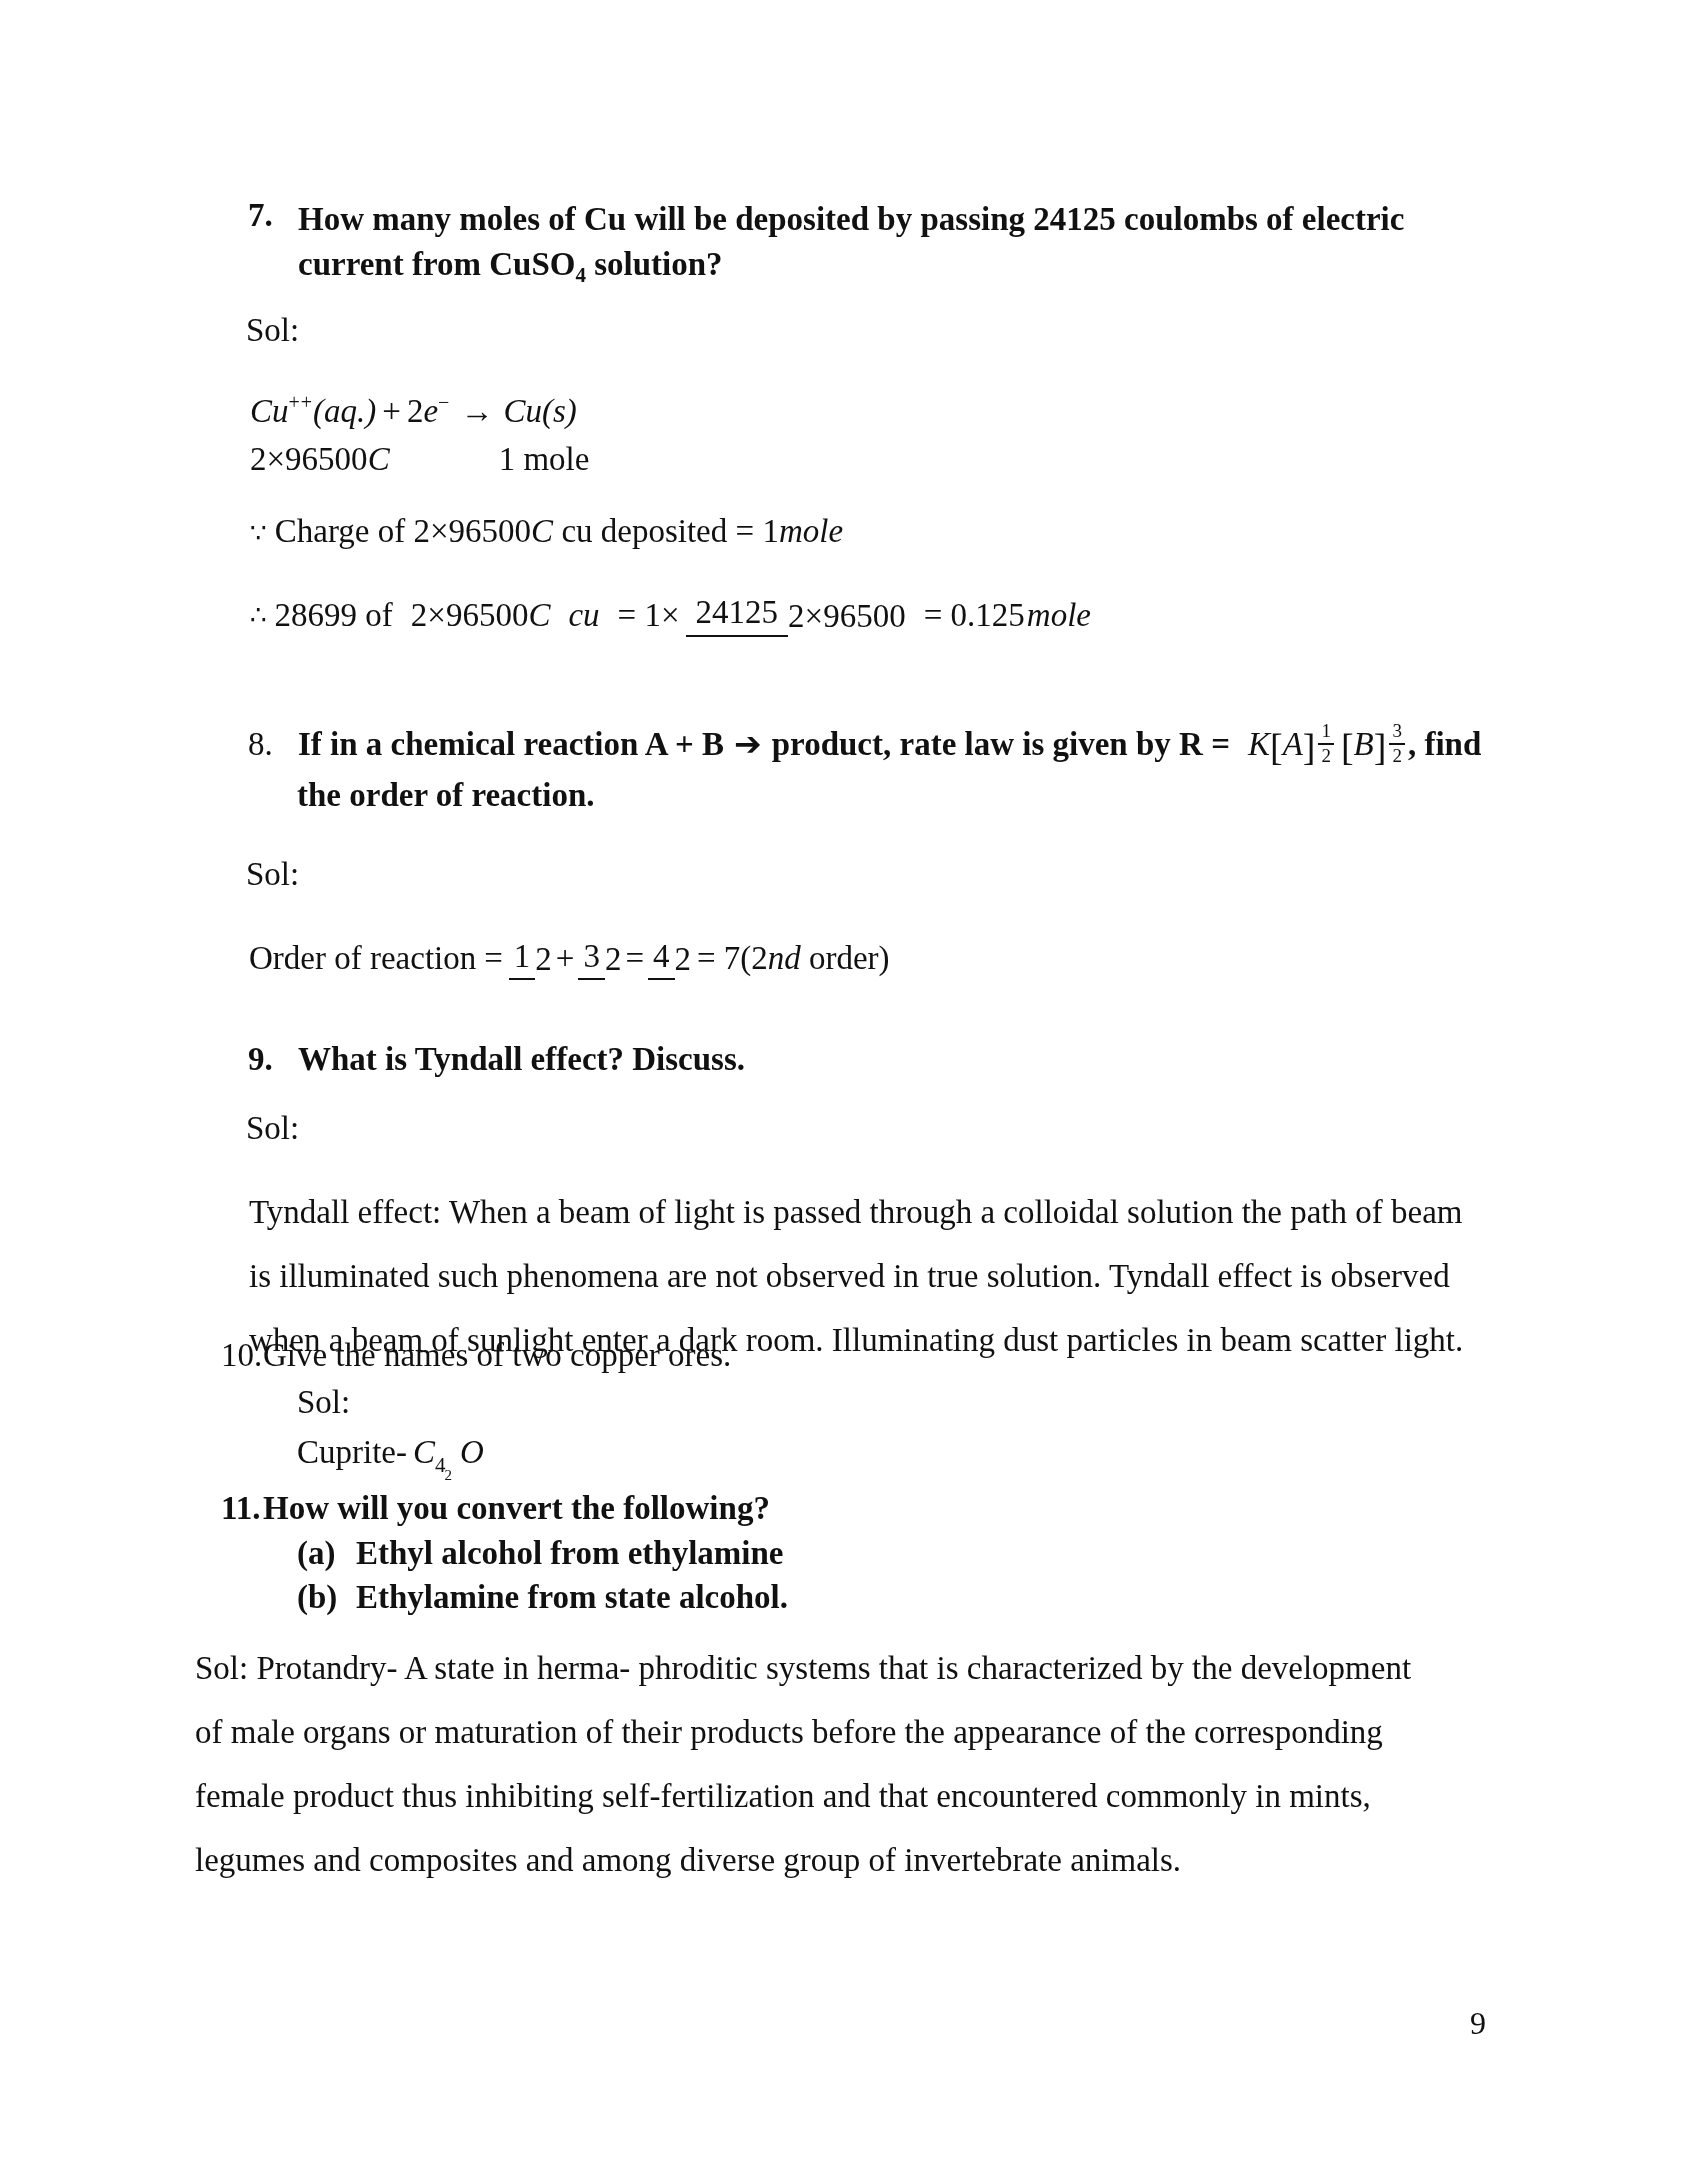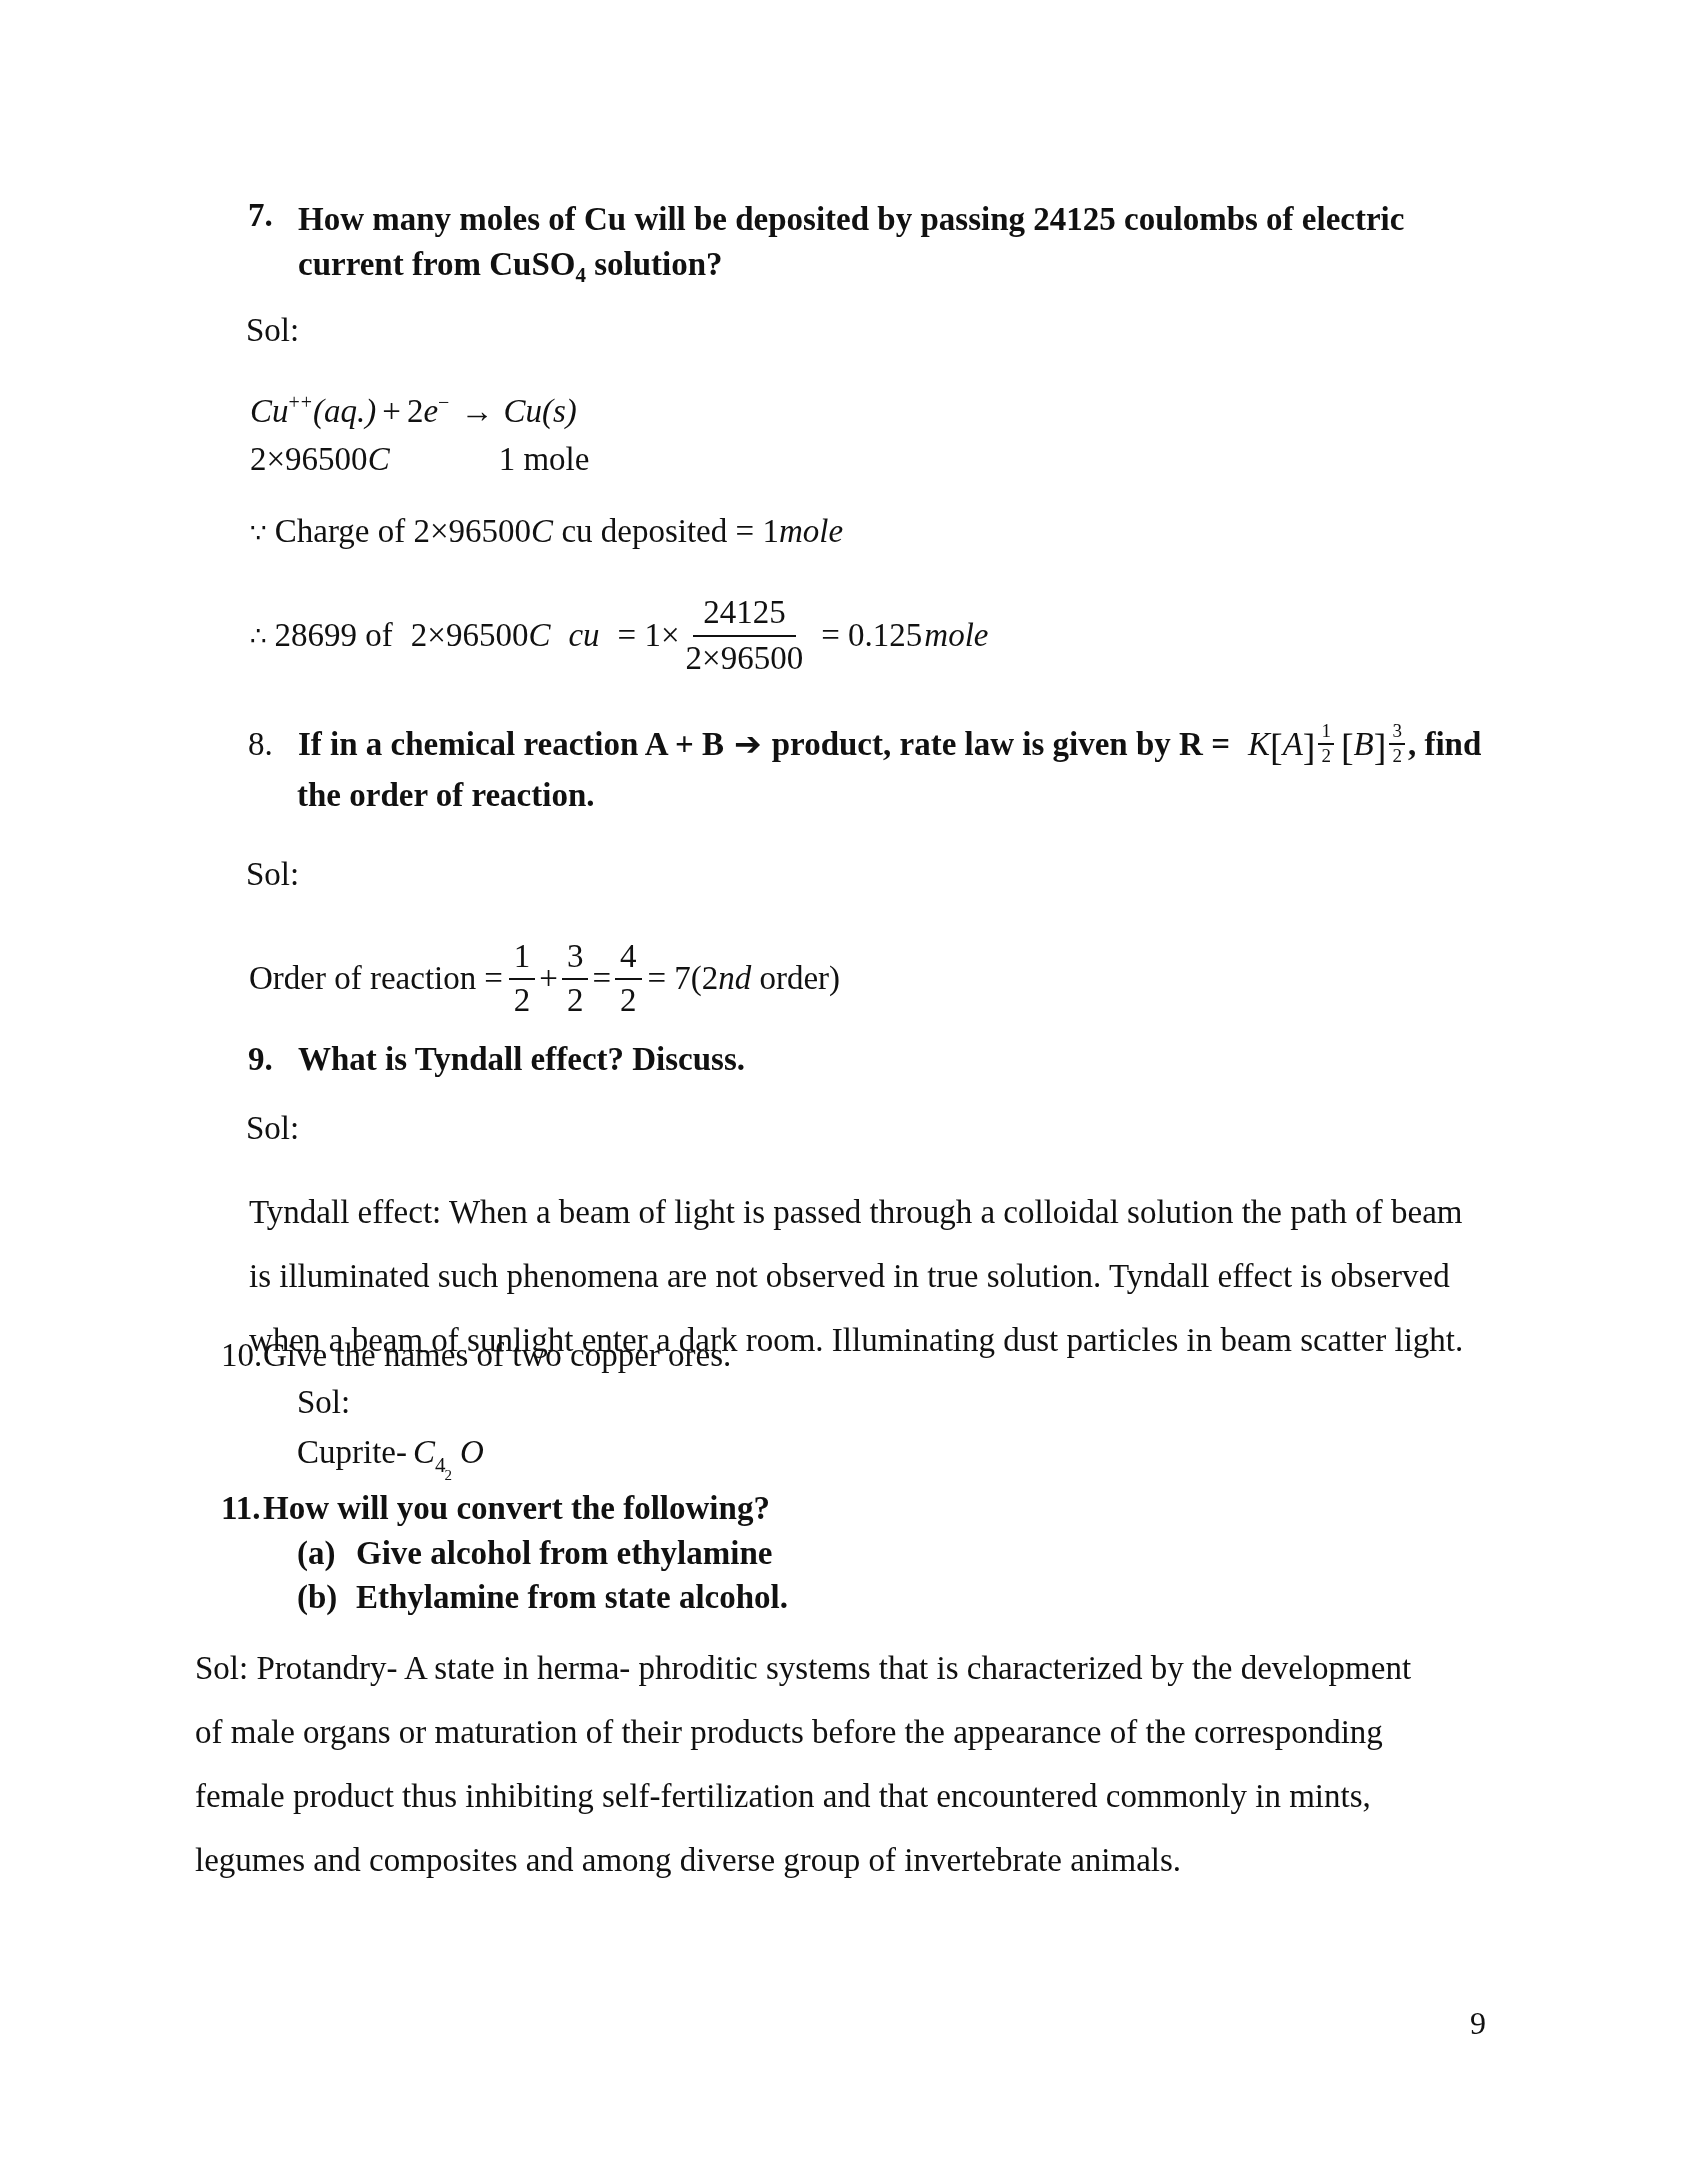--- a/index.html
+++ b/index.html
@@ -35,21 +35,21 @@
   .ml8 { margin-left: 8px; }
   .ml10 { margin-left: 18px; }
   .ml110 { margin-left: 109px; }
 
   .sym { font-family: "DejaVu Sans", sans-serif; font-size: 26px; }
   .arrow-bold { font-family: "DejaVu Sans", sans-serif; font-weight: bold; margin: 0 10px; }
 
   .flexrow { display: flex; align-items: center; white-space: nowrap; }
   .nowrap { white-space: nowrap; }
 
-  .frac { display: inline-flex; flex-direction: column; align-items: center; text-align: left; }
+  .frac { display: inline-flex; flex-direction: row; align-items: center; text-align: left; }
   .frac .fn { border-bottom: 2px solid #111; padding: 0 10px 3px; line-height: 1.15; }
   .frac .fd { padding-top: 3px; line-height: 1.15; }
   .frac.sm .fn { padding: 0 5px 2px; }
   .frac.sm .fd { padding-top: 2px; }
 
   .supfrac { display: inline-flex; flex-direction: column; align-items: center;
              font-size: 19px; line-height: 1.1; vertical-align: 18px; margin: 0 3px; }
   .supfrac .fn { border-bottom: 2px solid #111; padding: 0 3px 1px; }
   .supfrac .fd { padding-top: 1px; }
 
@@ -168,21 +168,21 @@
     <span>Cuprite-</span><span class="it ml6">C</span><sub class="cs1">4</sub><sub class="cs2">2</sub><span class="it ml8">O</span>
   </div>
 
   <div class="abs qrow" style="left:221px; top:1490px;">
     <span class="num-2 bold">11.</span>
     <span class="bold">How will you convert the following?</span>
   </div>
 
   <div class="abs qrow" style="left:297px; top:1535px;">
     <span class="sub-label bold">(a)</span>
-    <span class="bold">Give alcohol from ethylamine</span>
+    <span class="bold">Ethyl alcohol from ethylamine</span>
   </div>
 
   <div class="abs qrow" style="left:297px; top:1579px;">
     <span class="sub-label bold">(b)</span>
     <span class="bold">Ethylamine from state alcohol.</span>
   </div>
 
   <div class="abs para" style="left:195px; top:1636px; width:1243px;">
     <span>Sol: Protandry- A state in herma- phroditic systems that is characterized by the development of male organs or maturation of their products before the appearance of the corresponding female product thus inhibiting self-fertilization and that encountered commonly in mints, legumes and composites and among diverse group of invertebrate animals.</span>
   </div>

